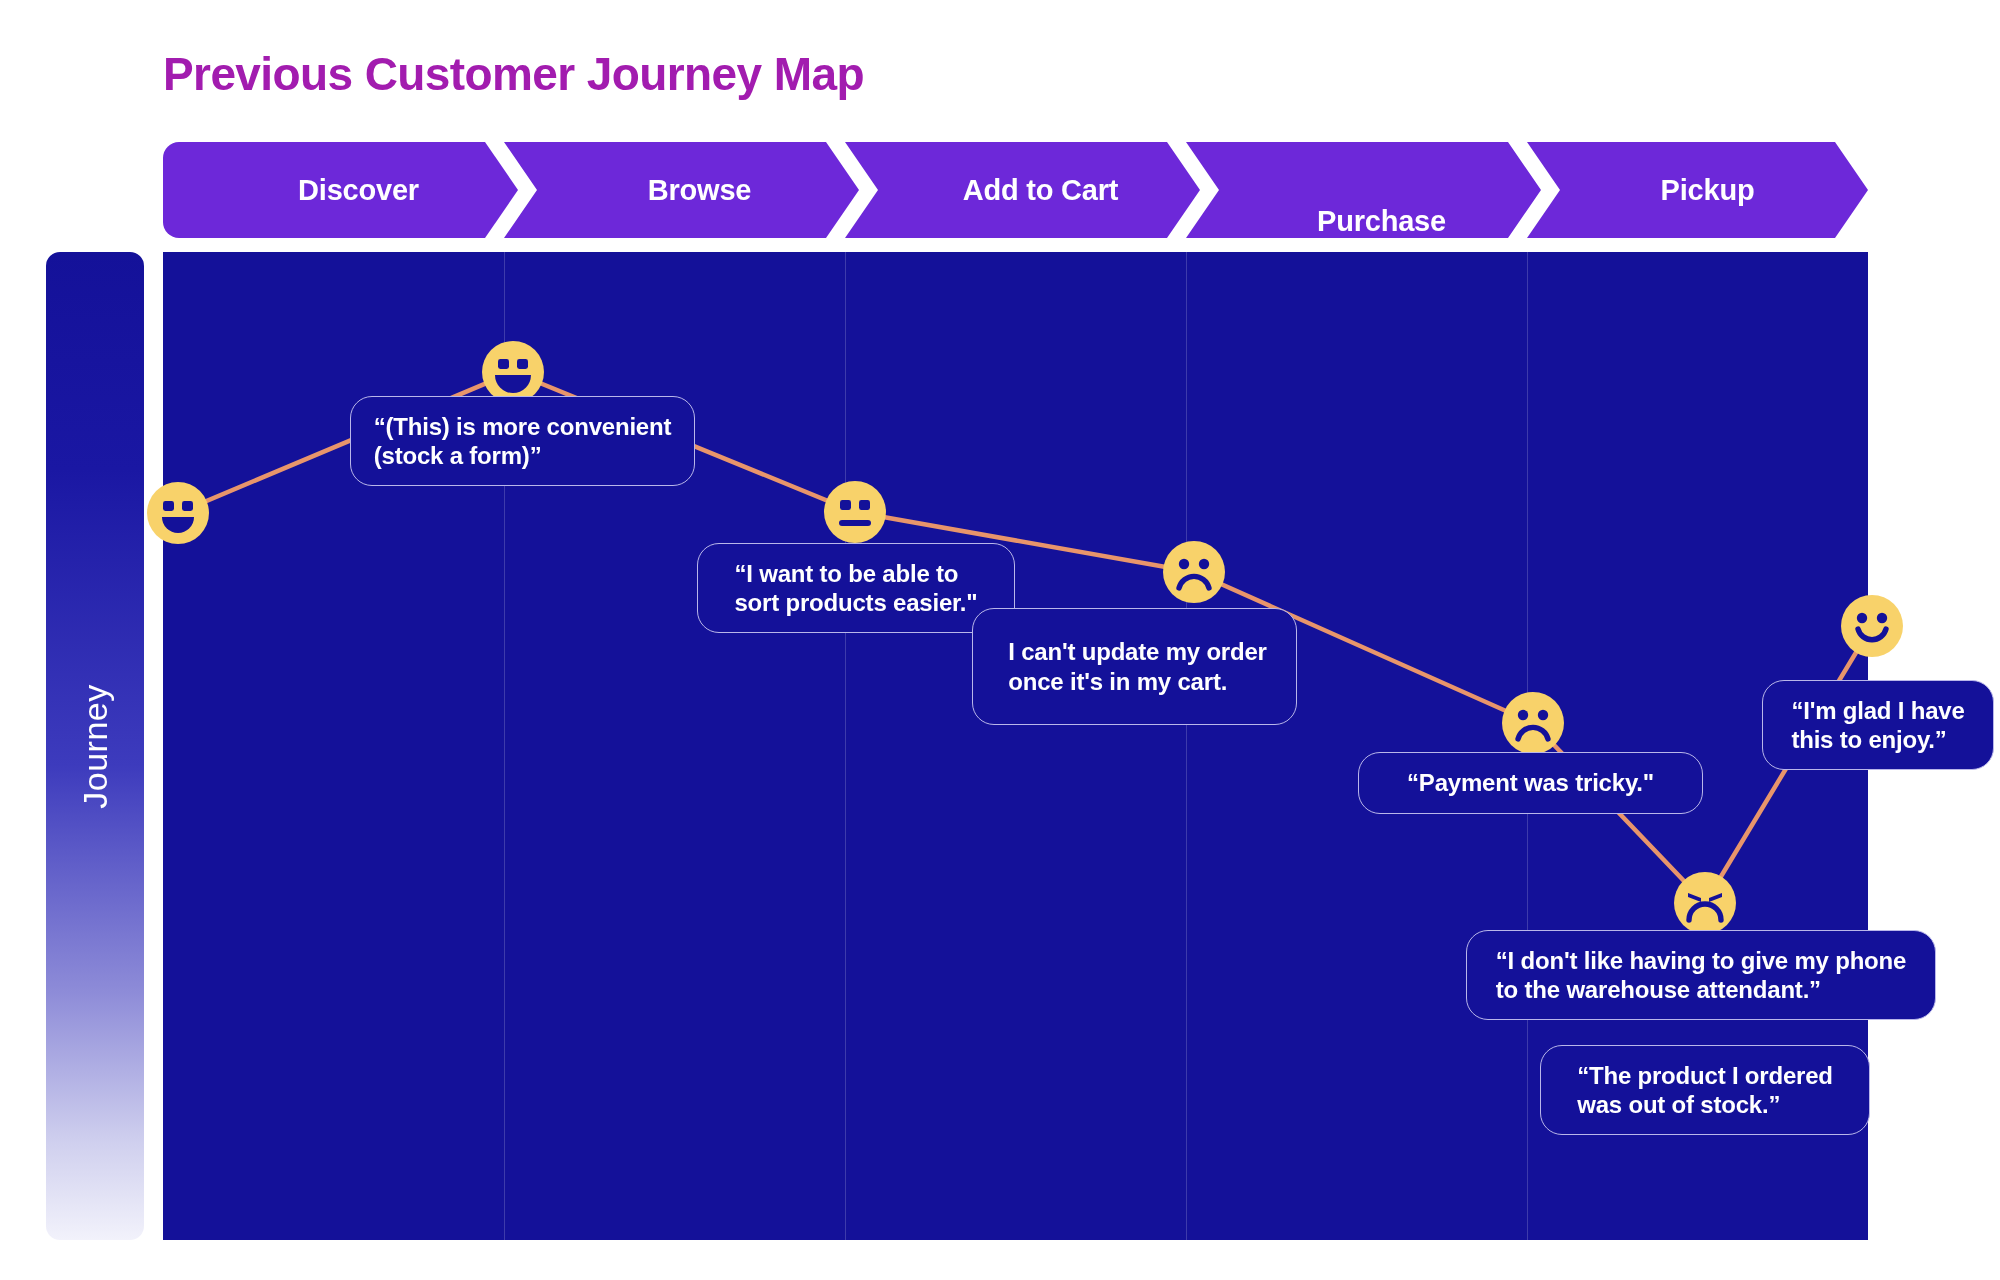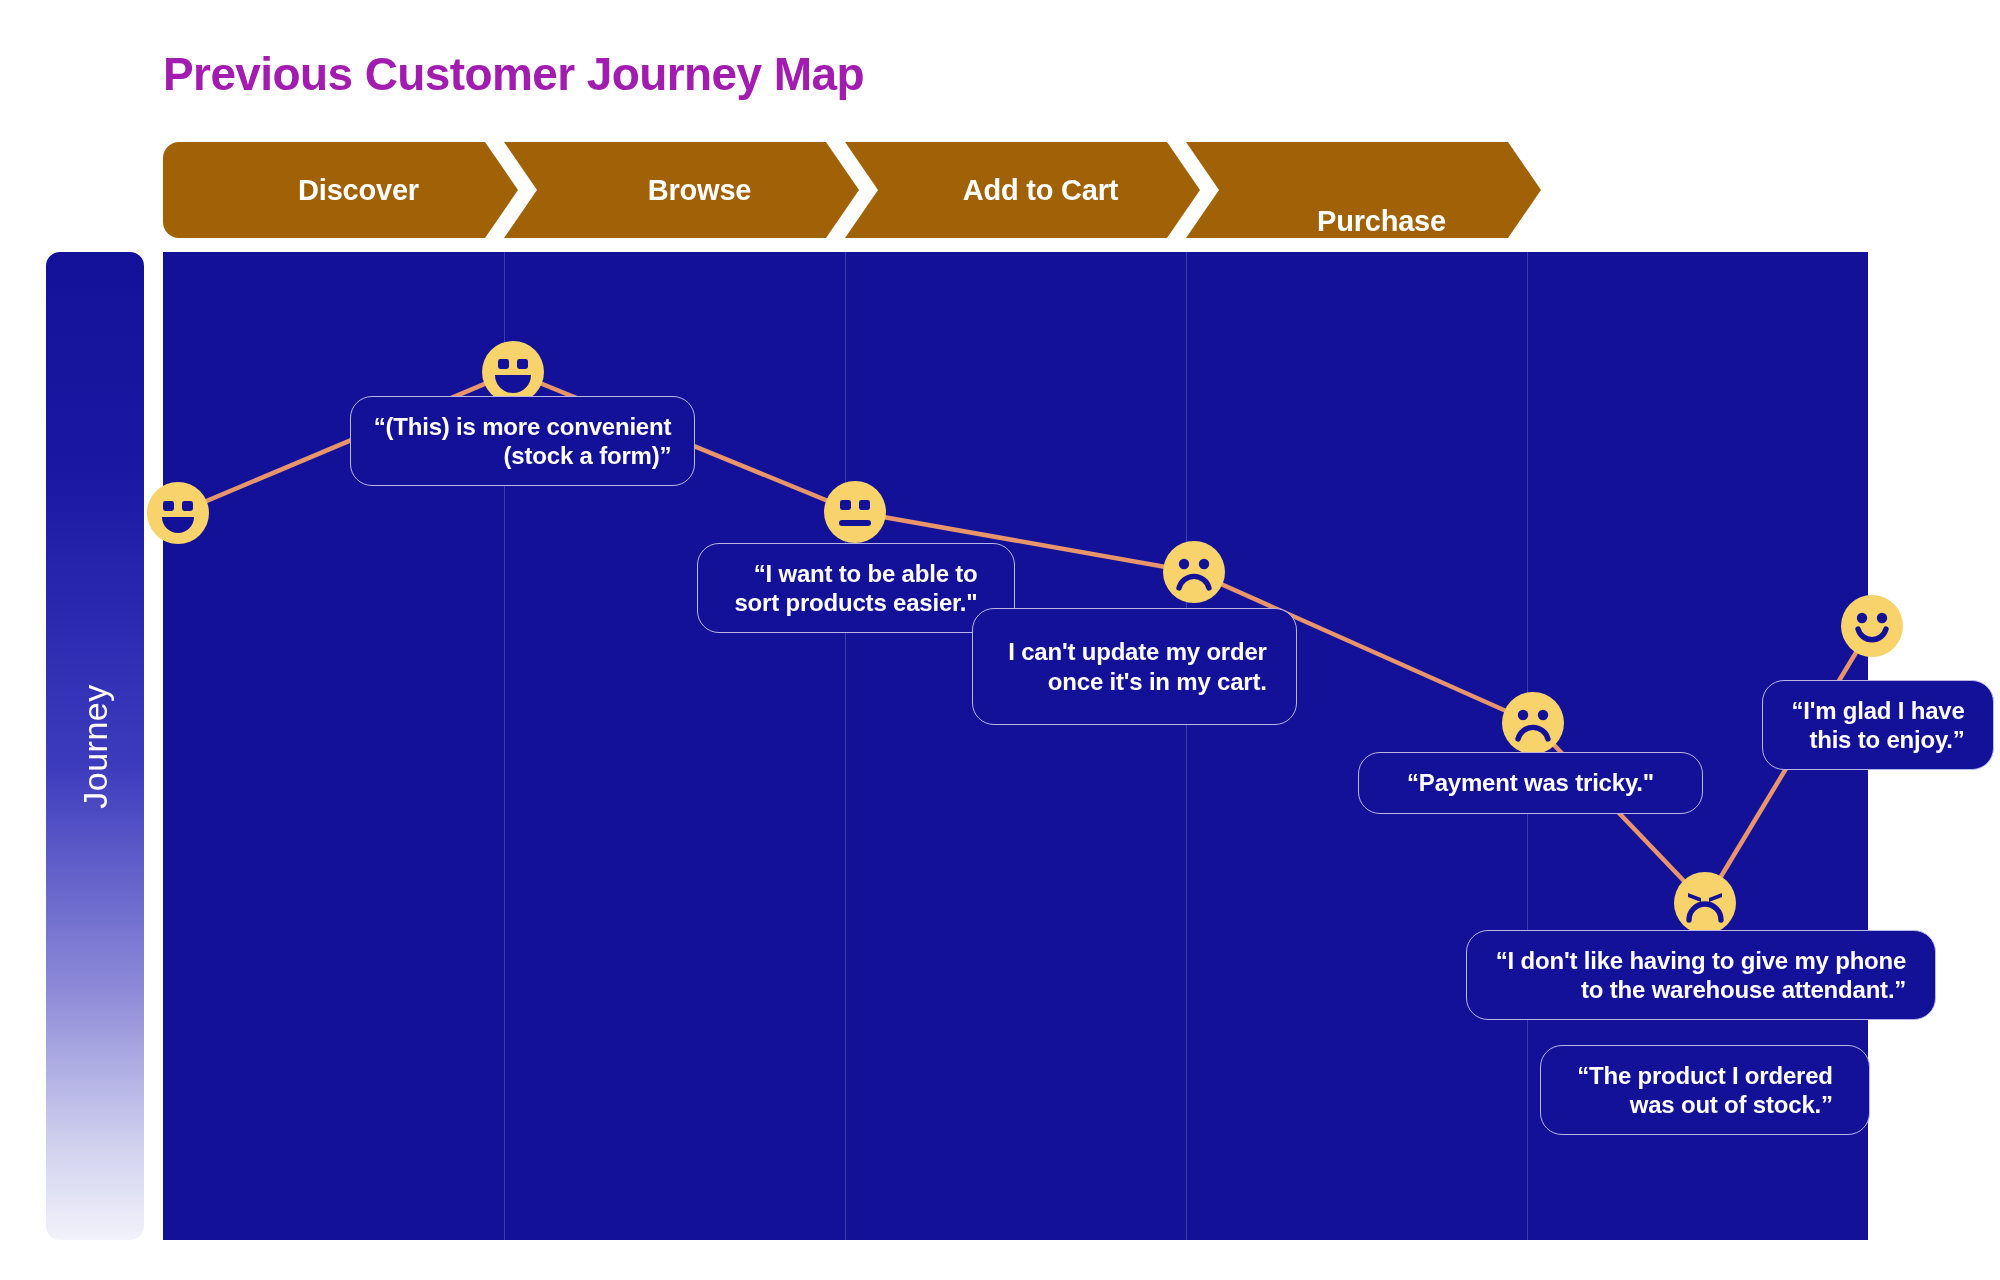--- a/index.html
+++ b/index.html
@@ -11,21 +11,21 @@
   
   #title{
     position:absolute;left:163px;top:47px;
     font-size:46px;font-weight:bold;color:#a21caf;
     letter-spacing:-0.6px;white-space:nowrap;
   }
   
   #stages{position:absolute;left:163px;top:142px;height:96px;width:1705px;}
   .stage{
     position:absolute;top:0;height:96px;
-    background:#a16207;
+    background:#6d28d9;
     color:#ffffff;font-size:29px;font-weight:bold;
     display:flex;align-items:center;justify-content:center;
     letter-spacing:-0.2px;
   }
   .stage span{position:relative;left:18px;}
   .stage.first{border-radius:16px 0 0 16px;}
   .stage.last span{left:10px;}
   
   #plot{
     position:absolute;left:163px;top:252px;
@@ -55,21 +55,21 @@
   .face{position:absolute;width:64px;height:64px;}
   
   .bubble{
     position:absolute;
     background:#141199;
     border:1.6px solid #b9b7ea;
     border-radius:22px;
     color:#ffffff;
     font-size:24px;font-weight:bold;
     line-height:1.22;
-    text-align:right;
+    text-align:left;
     display:flex;align-items:center;justify-content:center;
     padding:14px 22px;
     box-sizing:border-box;
     letter-spacing:-0.2px;
   }
   .bubble span{display:block;}
 </style>
 </head>
 <body>
 
@@ -80,20 +80,23 @@
     <span>Discover</span>
   </div>
   <div class="stage" style="left:341px;width:355px;clip-path:polygon(0 0,322px 0,355px 48px,322px 96px,0 96px,33px 48px);">
     <span>Browse</span>
   </div>
   <div class="stage" style="left:682px;width:355px;clip-path:polygon(0 0,322px 0,355px 48px,322px 96px,0 96px,33px 48px);">
     <span>Add to Cart</span>
   </div>
   <div class="stage" style="left:1023px;width:355px;clip-path:polygon(0 0,322px 0,355px 48px,322px 96px,0 96px,33px 48px);align-items:flex-end;">
     <span>Purchase</span>
+  </div>
+  <div class="stage last" style="left:1364px;width:341px;clip-path:polygon(0 0,308px 0,341px 48px,308px 96px,0 96px,33px 48px);">
+    <span>Pickup</span>
   </div>
 </div>
 
 <div id="journey-bar"></div>
 <div id="journey-label">
   <span>Journey</span>
 </div>
 
 <div id="plot">
   <div class="gridline" style="left:341px;"></div>

